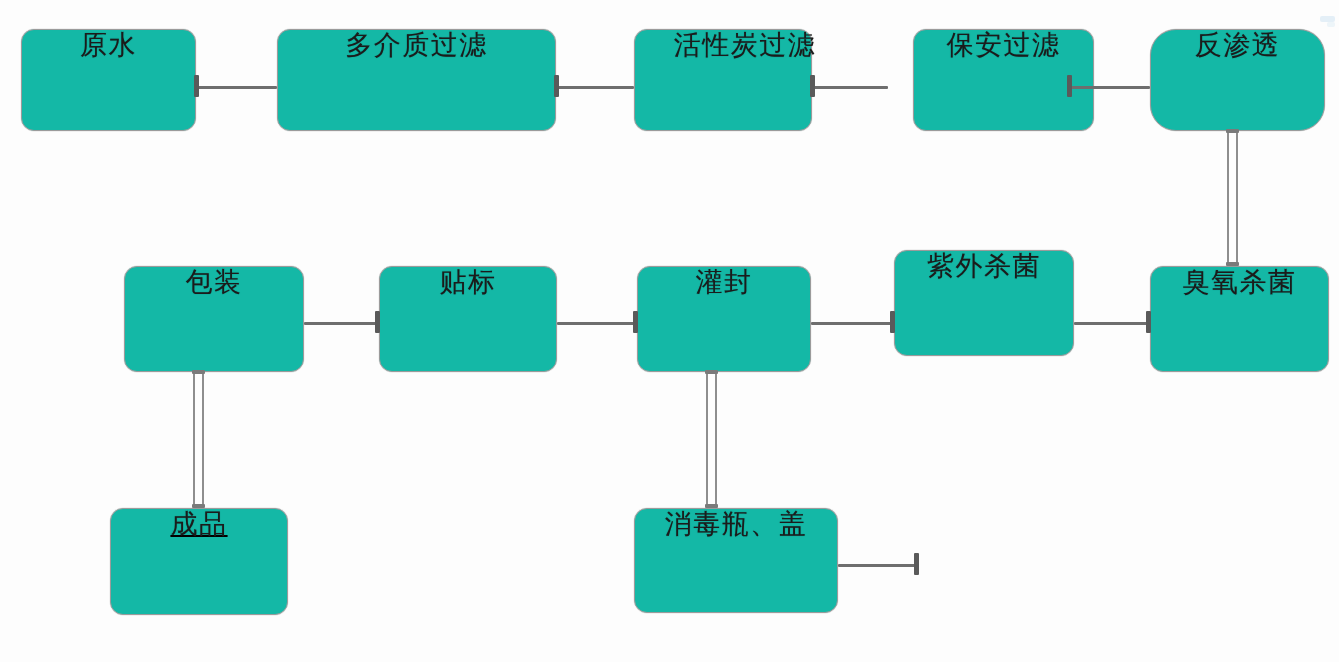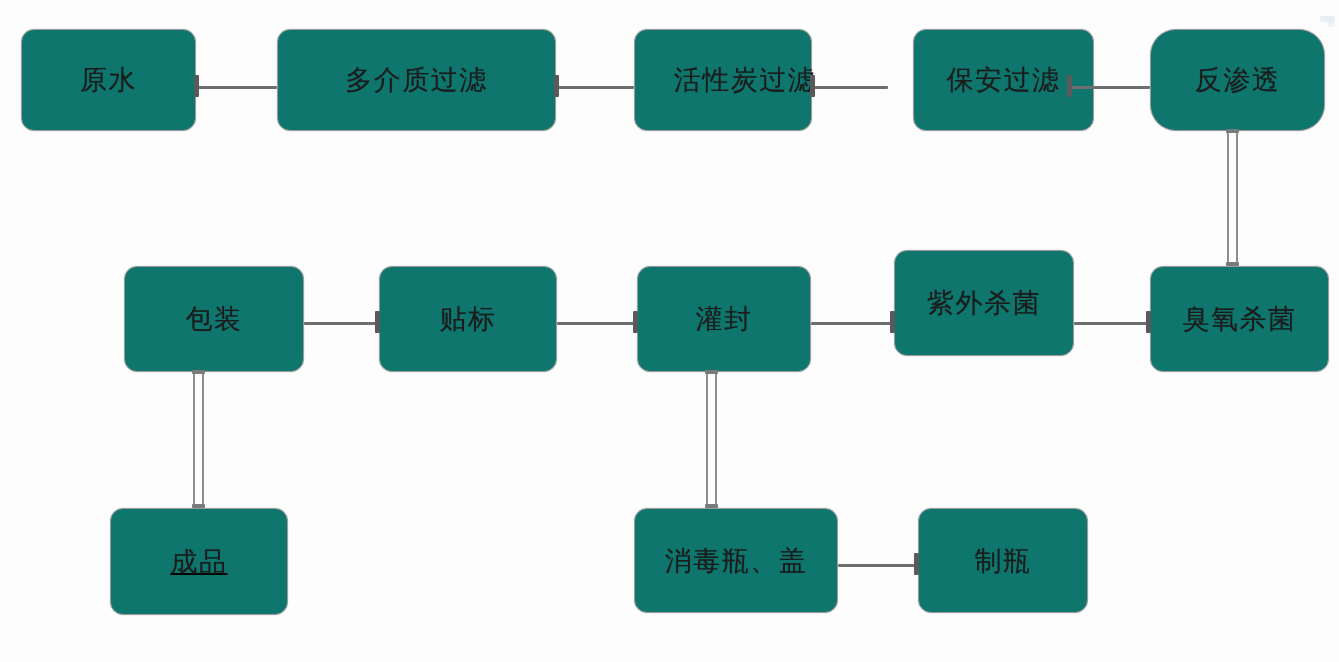--- a/index.html
+++ b/index.html
@@ -15,25 +15,25 @@
     position: relative;
     width: 1339px;
     height: 662px;
     background: #fdfdfd;
     overflow: hidden;
   }
   
   .node {
     position: absolute;
     box-sizing: border-box;
-    background: #0f766e;
+    background: #14b8a6;
     border: 1.6px solid #9b9b9b;
     border-radius: 13px;
     display: flex;
-    align-items: center;
+    align-items: flex-start;
     justify-content: center;
     box-shadow: 0 0 0 0.4px rgba(150,150,150,0.25);
   }
   .node .label {
     font-size: 27px;
     line-height: 1.1;
     color: #1b1b1b;
     letter-spacing: 1.5px;
     white-space: nowrap;
     font-weight: 500;
@@ -149,23 +149,20 @@
   <div class="stub-v" style="left:375px; top:311px;"></div>
 
   <div class="node" style="left:110px; top:508px; width:178px; height:107px;text-decoration:underline;">
     <span class="label">成品</span>
   </div>
 
   <div class="node" style="left:634px; top:508px; width:204px; height:105px;">
     <span class="label">消毒瓶、盖</span>
   </div>
 
-  <div class="node" style="left:918px; top:508px; width:170px; height:105px;">
-    <span class="label">制瓶</span>
-  </div>
 
   <div class="conn-h" style="left:838px; top:564px; width:80px;"></div>
   <div class="stub-v" style="left:914px; top:553px;"></div>
 
   <div class="conn-v" style="left:1227px; top:131px; height:135px;"></div>
   <div class="conn-v-cap" style="left:1226px; top:129px;"></div>
   <div class="conn-v-cap" style="left:1226px; top:262px;"></div>
 
   <div class="conn-v" style="left:193px; top:372px; height:136px;"></div>
   <div class="conn-v-cap" style="left:192px; top:370px;"></div>

